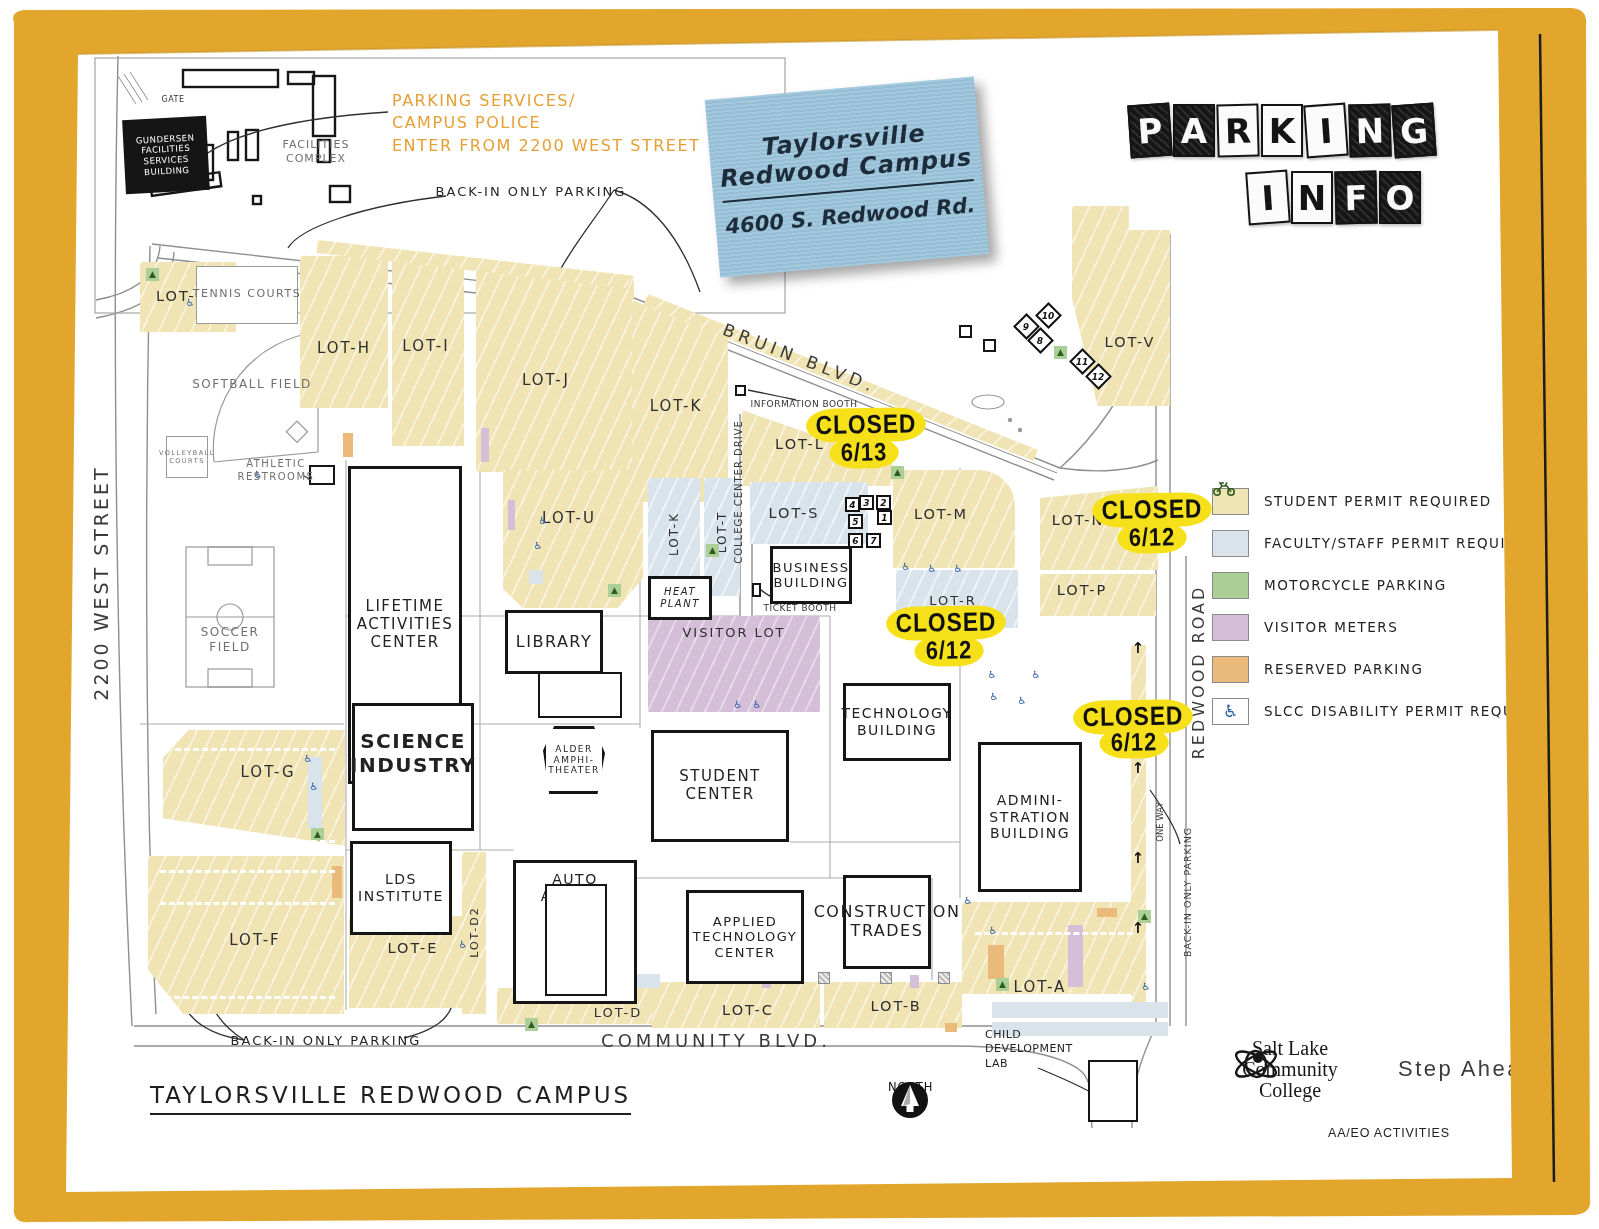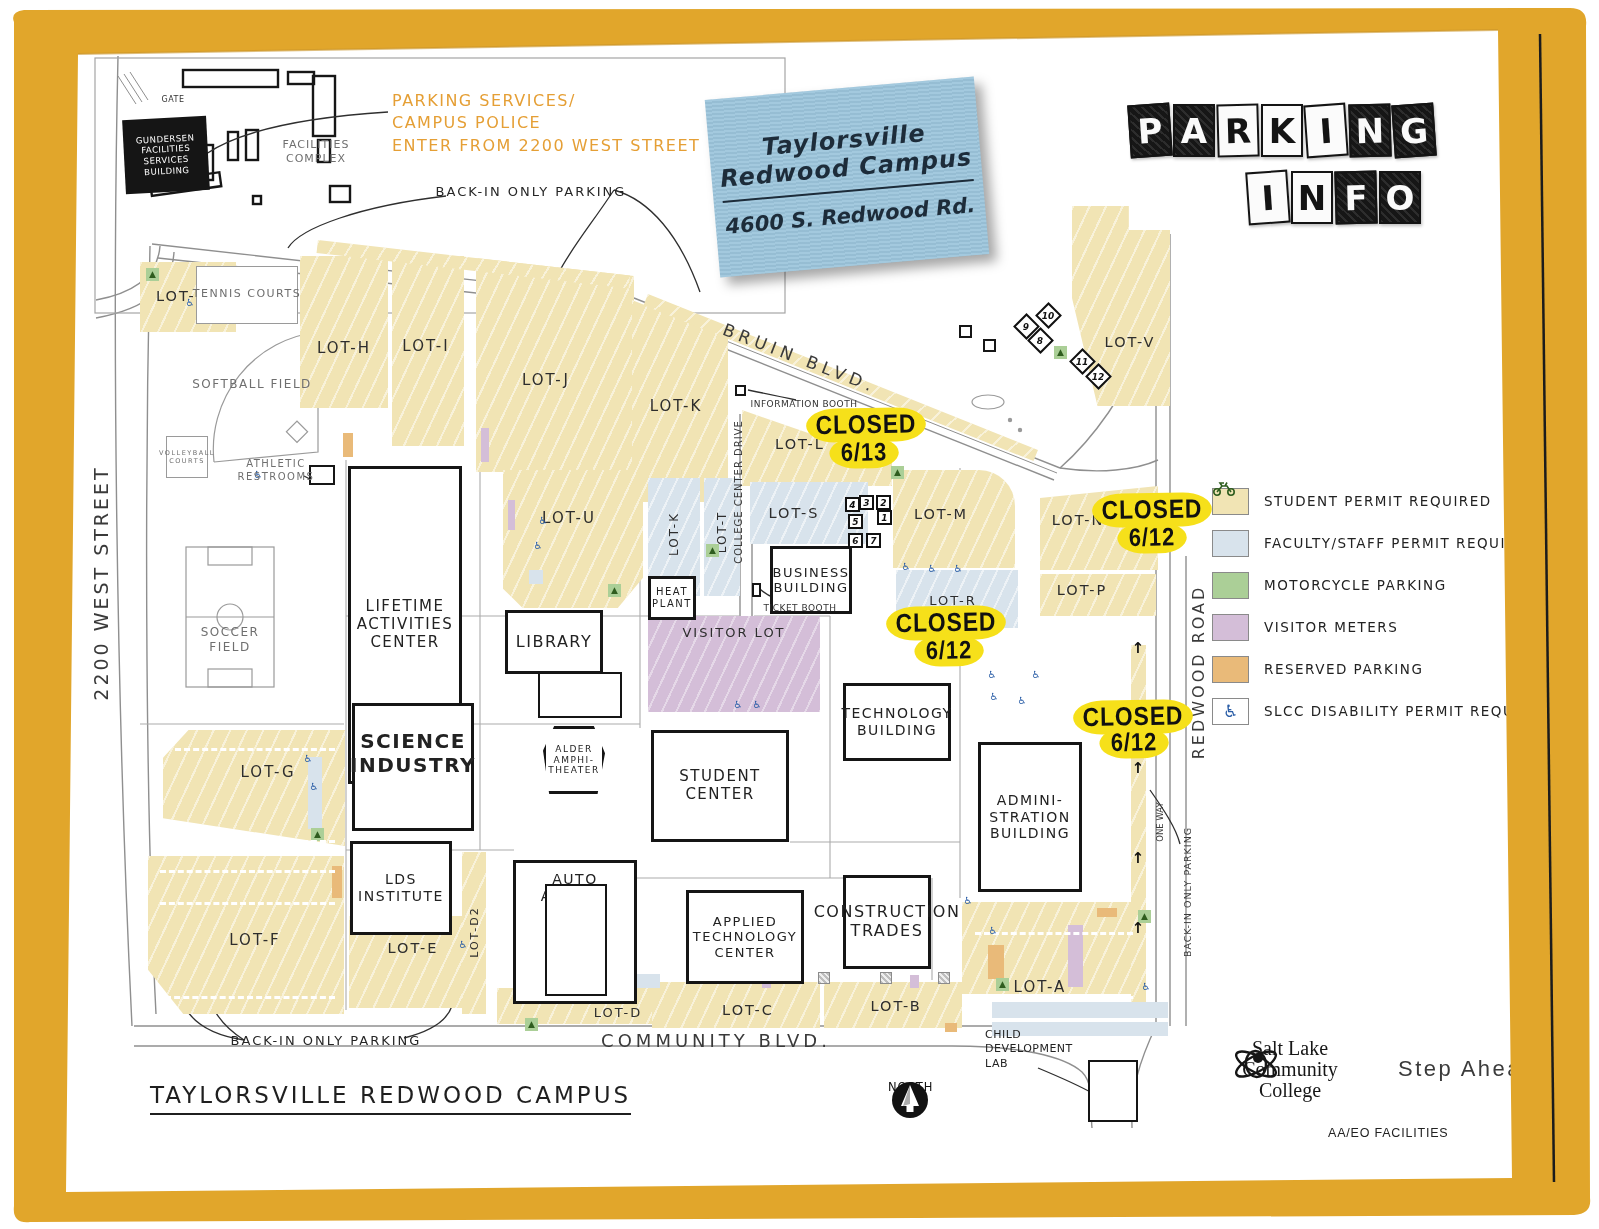--- a/index.html
+++ b/index.html
@@ -377,21 +377,21 @@
 THEATER</div>
       </div>
       <div class="bldg" style="left: 651px; top: 730px; width: 138px; height: 112px;">
         <div class="b-lbl" style="font-size: 15px;">STUDENT
 CENTER</div>
       </div>
       <div class="bldg" style="left: 843px; top: 683px; width: 108px; height: 78px;">
         <div class="b-lbl" style="font-size: 14px;">TECHNOLOGY
 BUILDING</div>
       </div>
-      <div class="bldg" style="left: 770px; top: 546px; width: 82px; height: 68px;">
+      <div class="bldg" style="left: 770px; top: 546px; width: 82px; height: 58px;">
         <div class="b-lbl" style="font-size: 13px;">BUSINESS
 BUILDING</div>
       </div>
       <div class="bldg" style="left: 978px; top: 742px; width: 104px; height: 150px;">
         <div class="b-lbl" style="font-size: 14px;">ADMINI-
 STRATION
 BUILDING</div>
       </div>
       <div class="bldg" style="left: 350px; top: 841px; width: 102px; height: 94px;">
         <div class="b-lbl" style="font-size: 14px;">LDS
@@ -402,21 +402,21 @@
       </div>
       <div class="bldg" style="left: 686px; top: 890px; width: 118px; height: 94px;">
         <div class="b-lbl" style="font-size: 13px;">APPLIED
 TECHNOLOGY
 CENTER</div>
       </div>
       <div class="bldg" style="left: 843px; top: 875px; width: 88px; height: 94px;">
         <div class="b-lbl" style="font-size: 16px;">CONSTRUCTION
 TRADES</div>
       </div>
-      <div class="bldg" style="left: 648px; top: 576px; width: 48px; height: 44px;">
+      <div class="bldg" style="left: 648px; top: 576px; width: 64px; height: 44px; font-style: italic;">
         <div class="b-lbl" style="font-size: 10px;">HEAT
 PLANT</div>
       </div>
       <div class="bldg plain" style="left: 538px; top: 672px; width: 84px; height: 46px;"></div>
       <div class="bldg plain" style="left: 1088px; top: 1060px; width: 50px; height: 62px;"></div>
       <div class="bldg plain" style="left: 545px; top: 884px; width: 62px; height: 112px;"></div>
       <div class="unit" style="left: 845px; top: 497px; width: 15px; height: 15px;">
         <span>4</span>
       </div>
       <div class="unit" style="left: 859px; top: 495px; width: 15px; height: 15px;">
@@ -559,21 +559,21 @@
       <div>College</div>
     </div>
     <svg width="56" height="52" viewBox="-28 -26 56 52">
       <ellipse rx="22" ry="8" fill="none" stroke="#161616" stroke-width="2.4" transform="rotate(-28)"></ellipse>
       <ellipse rx="22" ry="8" fill="none" stroke="#161616" stroke-width="2.4" transform="rotate(28)"></ellipse>
       <ellipse rx="10" ry="13" fill="none" stroke="#161616" stroke-width="2.4" transform="rotate(-8)"></ellipse>
       <circle cx="2" cy="-6" r="5" fill="#161616"></circle>
     </svg>
   </div>
   <div id="tagline">Step Ahead.</div>
-  <div id="aaeo">AA/EO FACILITIES</div>
+  <div id="aaeo">AA/EO ACTIVITIES</div>
 
   <svg id="frame" width="1599" height="1229" viewBox="0 0 1599 1229">
     <path fill-rule="evenodd" fill="var(--frame)" d="M14,22 Q10,12 24,10 L1570,8 Q1588,8 1586,26 L1590,1198 Q1592,1214 1574,1215 L30,1222 Q12,1224 14,1206 Z
          M78,54 L1498,30 L1512,1178 L66,1192 Z"></path>
     <path d="M1498,30 L1512,1178" stroke="#1c1c1c" stroke-width="2.5" fill="none" transform="translate(42,4)"></path>
     <path d="M78,54 L1498,30" stroke="#c9952a" stroke-width="2" fill="none" opacity=".6"></path>
   </svg>
 
 <div class="closure" style="left: 866px; top: 425px;"><span class="pill">CLOSED</span></div>
     <div class="closure" style="left: 864px; top: 453px;"><span class="pill date">6/13</span></div>

